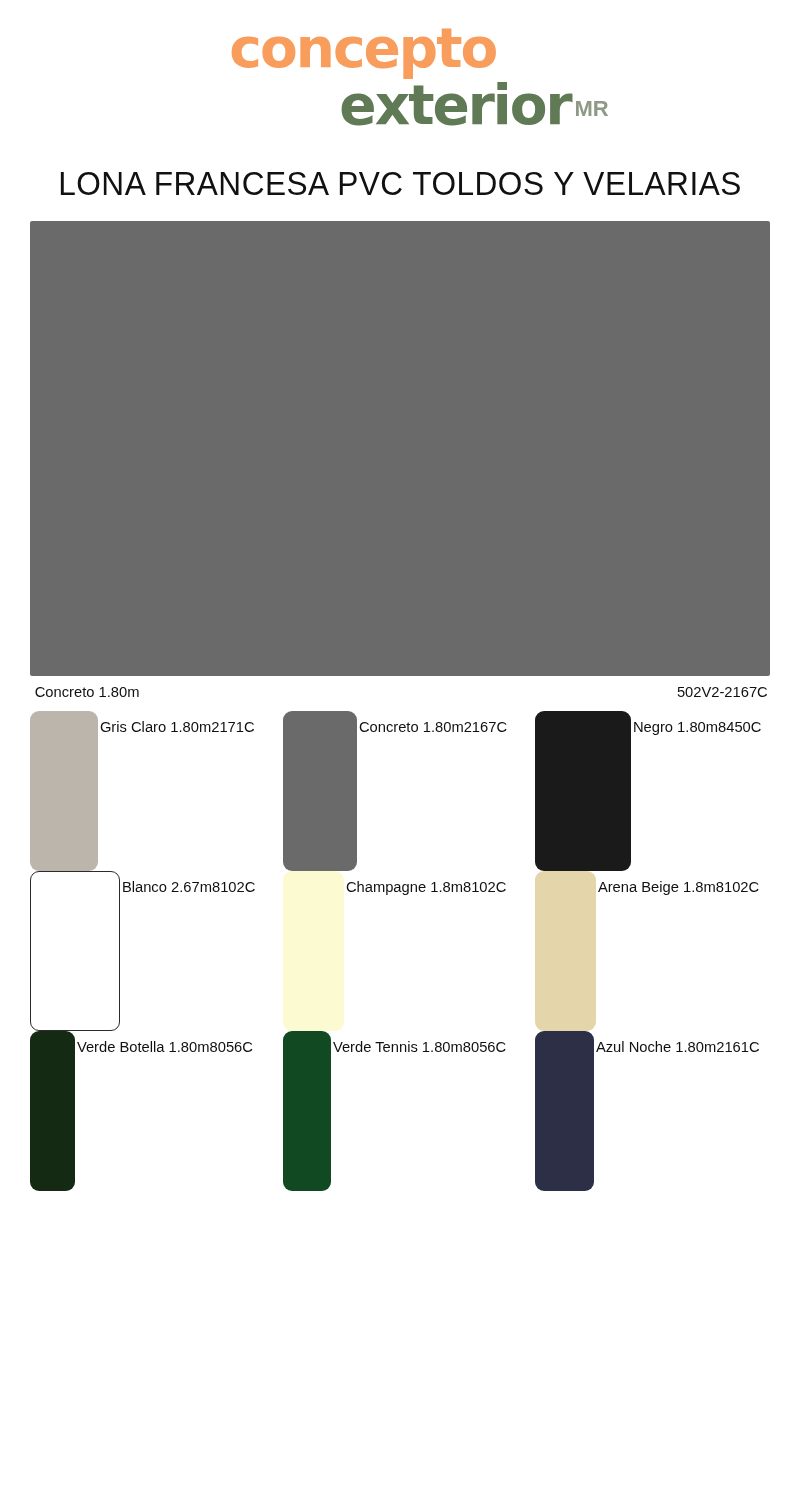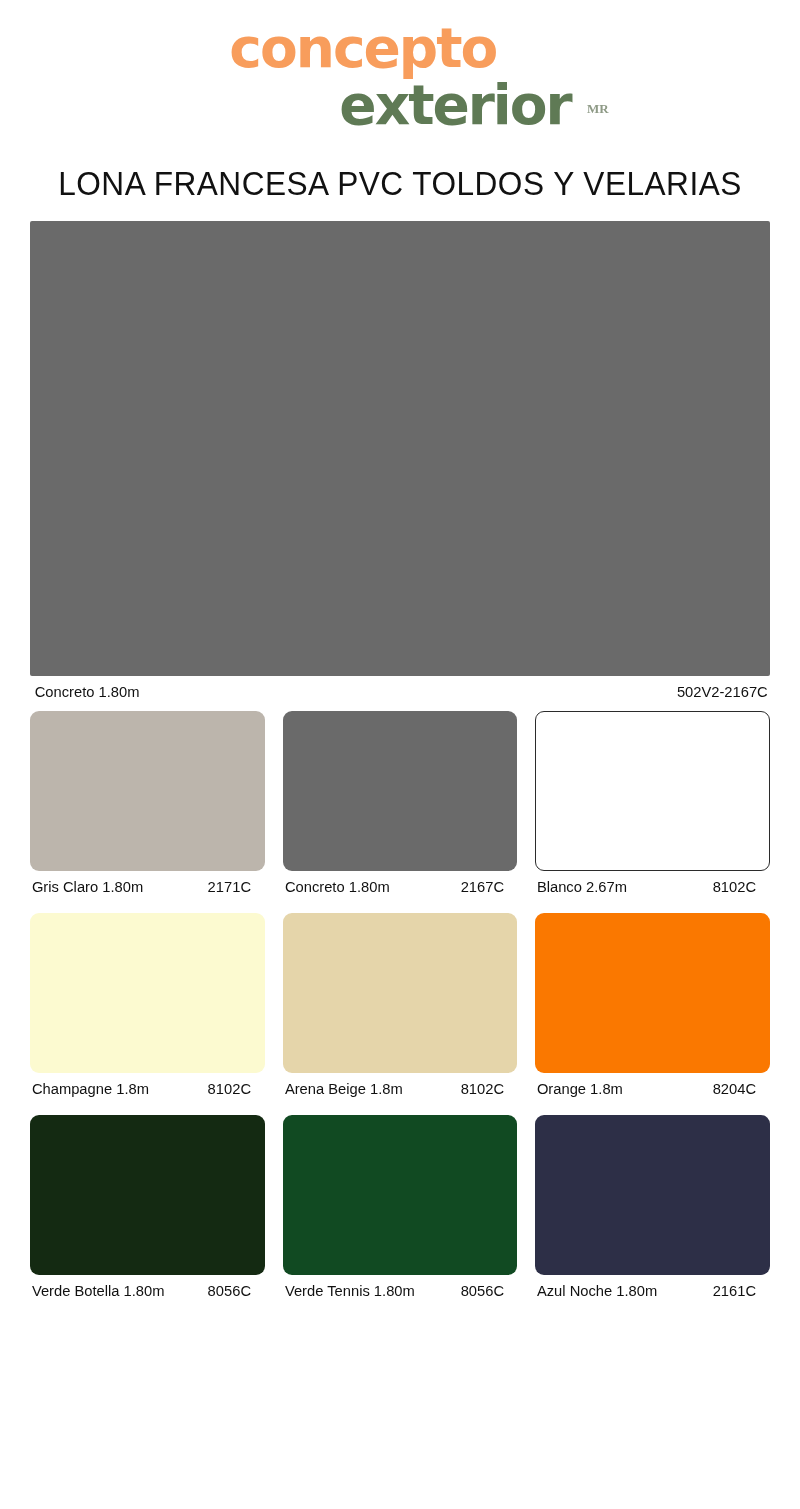--- a/index.html
+++ b/index.html
@@ -47,23 +47,23 @@
     font-weight: bold;
     font-size: 55px;
     line-height: 58px;
     letter-spacing: -2px;
     color: #5F7A55;
     text-align: left;
     padding-left: 110px;
     position: relative;
   }
   .logo-mr {
-    font-family: Liberation Serif, serif;
+    font-family: Liberation Sans, sans-serif;
     font-weight: bold;
-    font-size: 13px;
+    font-size: 22px;
     color: #8E9A86;
     position: absolute;
     right: -38px;
     top: 4px;
     letter-spacing: 0px;
   }
 
   
   .title {
     text-align: center;
@@ -118,21 +118,21 @@
   .grid {
     width: 740px;
     margin: 0 auto;
     display: grid;
     grid-template-columns: repeat(3, 1fr);
     column-gap: 18px;
     row-gap: 0px;
   }
   .cell {
     display: flex;
-    flex-direction: column;
+    flex-direction: row;
   }
   .cell-swatch {
     width: 100%;
     height: 160px;
     border-radius: 9px;
   }
   .cell-swatch.bordered {
     border: 1.3px solid #2b2b2b;
   }
   .cell-label {
@@ -176,20 +176,27 @@
         </div>
       </div>
       <div class="cell">
         <div class="cell-swatch" style="background: rgb(106, 106, 106);"></div>
         <div class="label-row cell-label">
           <span class="label-name">Concreto  1.80m</span>
           <span class="label-code">2167C</span>
         </div>
       </div>
       <div class="cell">
+        <div class="cell-swatch" style="background: rgb(26, 26, 26);"></div>
+        <div class="label-row cell-label">
+          <span class="label-name">Negro  1.80m</span>
+          <span class="label-code">8450C</span>
+        </div>
+      </div>
+      <div class="cell">
         <div class="cell-swatch bordered" style="background: rgb(255, 255, 255);"></div>
         <div class="label-row cell-label">
           <span class="label-name">Blanco  2.67m</span>
           <span class="label-code">8102C</span>
         </div>
       </div>
       <div class="cell">
         <div class="cell-swatch" style="background: rgb(252, 250, 208);"></div>
         <div class="label-row cell-label">
           <span class="label-name">Champagne  1.8m</span>
@@ -197,27 +204,20 @@
         </div>
       </div>
       <div class="cell">
         <div class="cell-swatch" style="background: rgb(229, 213, 170);"></div>
         <div class="label-row cell-label">
           <span class="label-name">Arena Beige  1.8m</span>
           <span class="label-code">8102C</span>
         </div>
       </div>
       <div class="cell">
-        <div class="cell-swatch" style="background: rgb(250, 120, 0);"></div>
-        <div class="label-row cell-label">
-          <span class="label-name">Orange  1.8m</span>
-          <span class="label-code">8204C</span>
-        </div>
-      </div>
-      <div class="cell">
         <div class="cell-swatch" style="background: rgb(20, 42, 18);"></div>
         <div class="label-row cell-label">
           <span class="label-name">Verde Botella  1.80m</span>
           <span class="label-code">8056C</span>
         </div>
       </div>
       <div class="cell">
         <div class="cell-swatch" style="background: rgb(17, 74, 34);"></div>
         <div class="label-row cell-label">
           <span class="label-name">Verde Tennis  1.80m</span>

